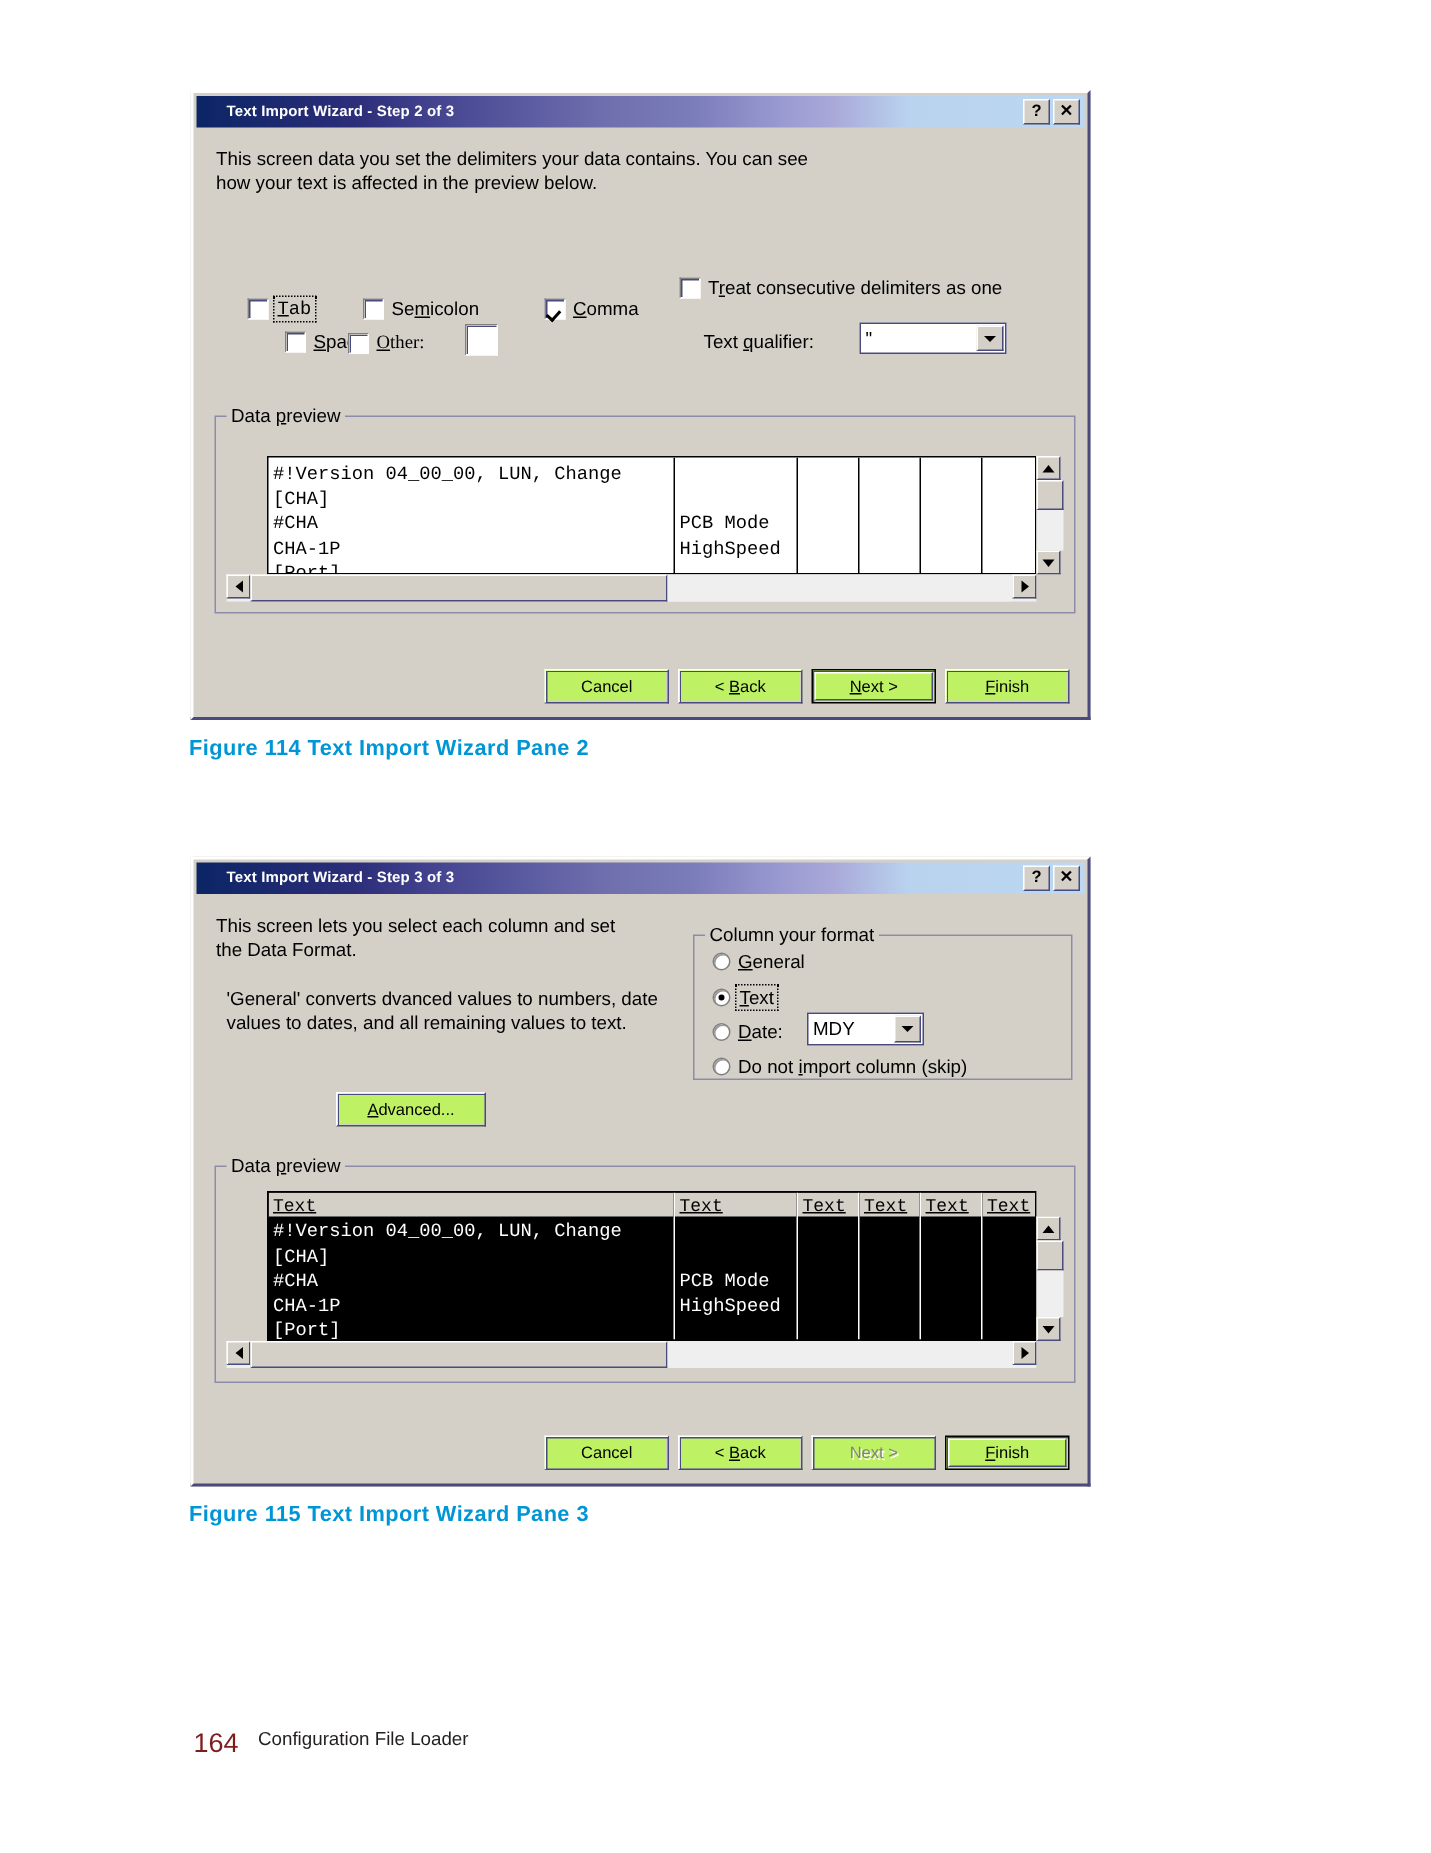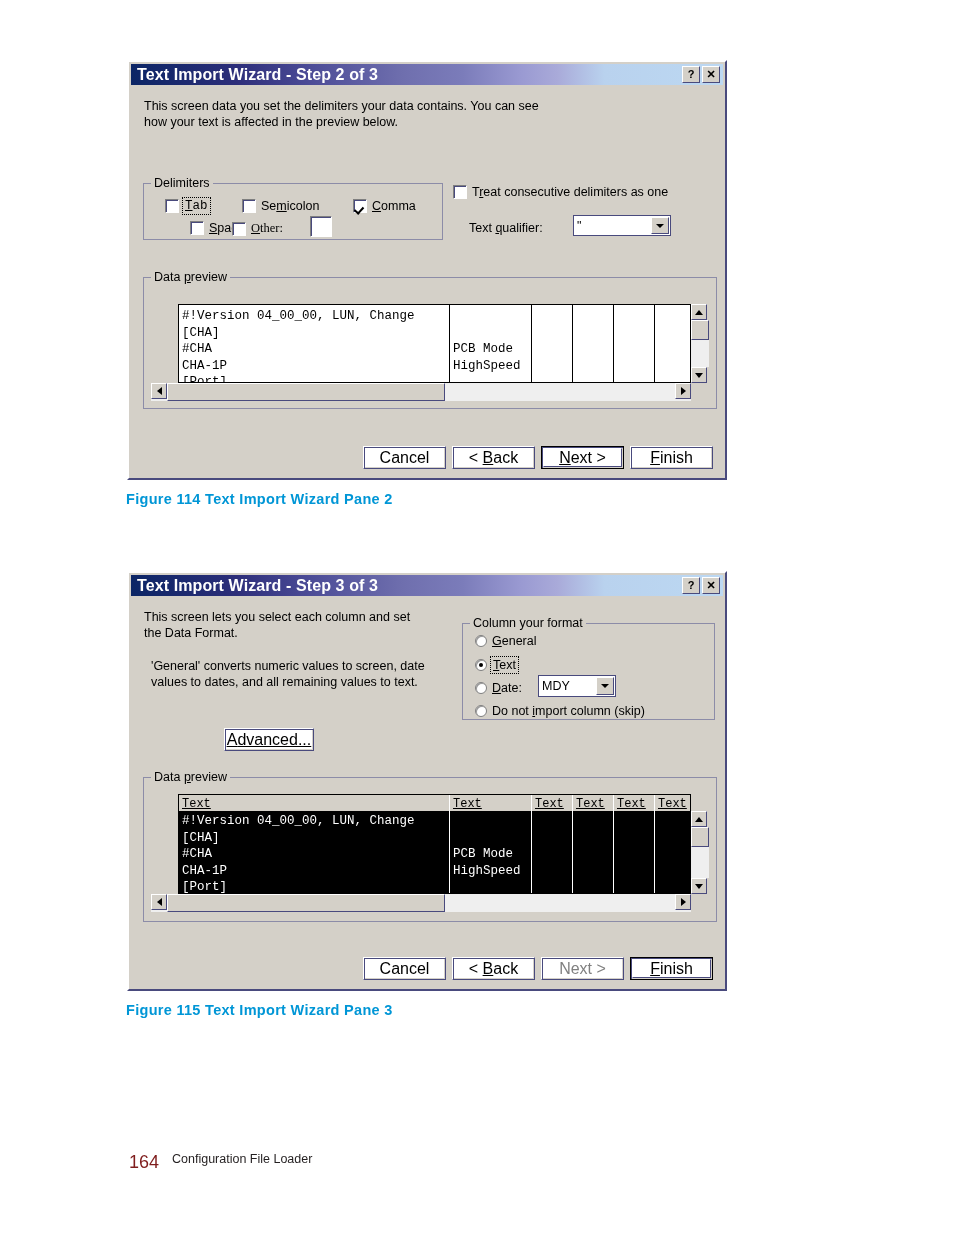--- a/index.html
+++ b/index.html
@@ -21,22 +21,22 @@
   #dialog-step3{left:127px;top:571px;width:600px;height:420px;}
 
   .titlebar{
     position:absolute;left:2px;top:2px;right:2px;height:21px;
     background:linear-gradient(to right,#0b2565 0%,#2d2e7a 18%,#4b4b96 30%,
                #6f6fae 46%,#7b7cba 56%,#9a9ad2 66%,#a9aad9 72%,
                #b9d2ee 80%,#bcd8f2 100%);
     display:flex;align-items:center;
   }
   .titlebar-text{
-    color:#ffffff;font-size:16px;font-weight:bold;
-    margin-left:6px;letter-spacing:.1px;white-space:nowrap;
+    color:#ffffff;font-size:10px;font-weight:bold;
+    margin-left:20px;letter-spacing:.1px;white-space:nowrap;
   }
   .title-btns{position:absolute;right:3px;top:2px;display:flex;gap:2px;}
   .tbtn{
     width:16px;height:15px;background:#d4d0c8;
     border-top:1px solid #ffffff;border-left:1px solid #ffffff;
     border-right:1px solid #494a7d;border-bottom:1px solid #494a7d;
     font-size:11px;font-weight:bold;color:#000;
     display:flex;align-items:center;justify-content:center;
     line-height:1;font-family:"Liberation Sans",sans-serif;
   }
@@ -108,21 +108,21 @@
   }
   .combo .carrow i{
     width:0;height:0;border-left:4px solid transparent;border-right:4px solid transparent;
     border-top:4px solid #000;display:block;
   }
 
   .label{position:absolute;font-size:12.5px;color:#000;white-space:nowrap;}
 
   
   .btn{
-    position:absolute;background:#ffffff;color:#000;font-size:16px;
+    position:absolute;background:#bef264;color:#000;font-size:11px;
     display:flex;align-items:center;justify-content:center;box-sizing:border-box;
     border-top:1px solid #ffffff;border-left:1px solid #ffffff;
     border-right:1px solid #494a7d;border-bottom:1px solid #494a7d;
     box-shadow:1px 1px 0 #494a7d inset, -1px -1px 0 #d4d0c8 inset;
   }
   .btn.default{
     border:1px solid #000;
   }
   .btn.default .inner{
     position:absolute;left:1px;top:1px;right:1px;bottom:1px;
@@ -206,33 +206,30 @@
       <div class="tbtn">?</div>
       <div class="tbtn">✕</div>
     </div>
   </div>
 
   <div class="dlg-body">
 
     <div class="intro" style="left:13px;top:13px;width:430px;">This screen data you set the delimiters your data contains.  You can see
 how your text is affected in the preview below.</div>
 
-    <div class="groupbox" style="left:12px;top:98px;width:300px;height:57px;">
-      <div class="gb-label">Delimiters</div>
-    </div>
 
     <div class="chk" style="left:34px;top:114px;font-family:Liberation Mono, monospace;">
       <span class="box"></span>
       <span class="focusdots"><span class="u">T</span><span>ab</span></span>
     </div>
     <div class="chk" style="left:111px;top:114px;">
       <span class="box"></span>
       <span>Se<span class="u">m</span>icolon</span>
     </div>
-    <div class="chk" style="left:222px;top:114px;">
+    <div class="chk" style="left:232px;top:114px;">
       <span class="box checked"></span>
       <span><span class="u">C</span>omma</span>
     </div>
     <div class="chk" style="left:34px;top:136px;padding-left:25px;">
       <span class="box"></span>
       <span><span class="u">S</span>pace</span>
     </div>
     <div class="chk" style="left:101px;top:136px;font-family:Liberation Serif, serif;">
       <span class="box"></span>
       <span><span class="u">O</span>ther:</span>
@@ -372,24 +369,24 @@
     <div class="title-btns">
       <div class="tbtn">?</div>
       <div class="tbtn">✕</div>
     </div>
   </div>
 
   <div class="dlg-body">
 
     <div class="intro" style="left:13px;top:13px;width:320px;">This screen lets you select each column and set
 the Data Format.</div>
-    <div class="intro" style="left:20px;top:62px;width:330px;">'General' converts numeric values to screen, date
+    <div class="intro" style="left:20px;top:62px;width:330px;">'General' converts dvanced values to numbers, date
 values to dates, and all remaining values to text.</div>
 
-    <div class="btn" style="left:93px;top:132px;width:90px;height:23px;text-decoration:underline;">
+    <div class="btn" style="left:93px;top:132px;width:100px;height:23px;">
         <span><span class="u">A</span>dvanced...</span>
       </div>
 
     <div class="groupbox" style="left:331px;top:27px;width:253px;height:97px;">
       <div class="gb-label">Column your format</div>
     </div>
 
     <div class="radio" style="left:344px;top:38px;">
       <span class="dot"></span>
       <span><span class="u">G</span>eneral</span>

